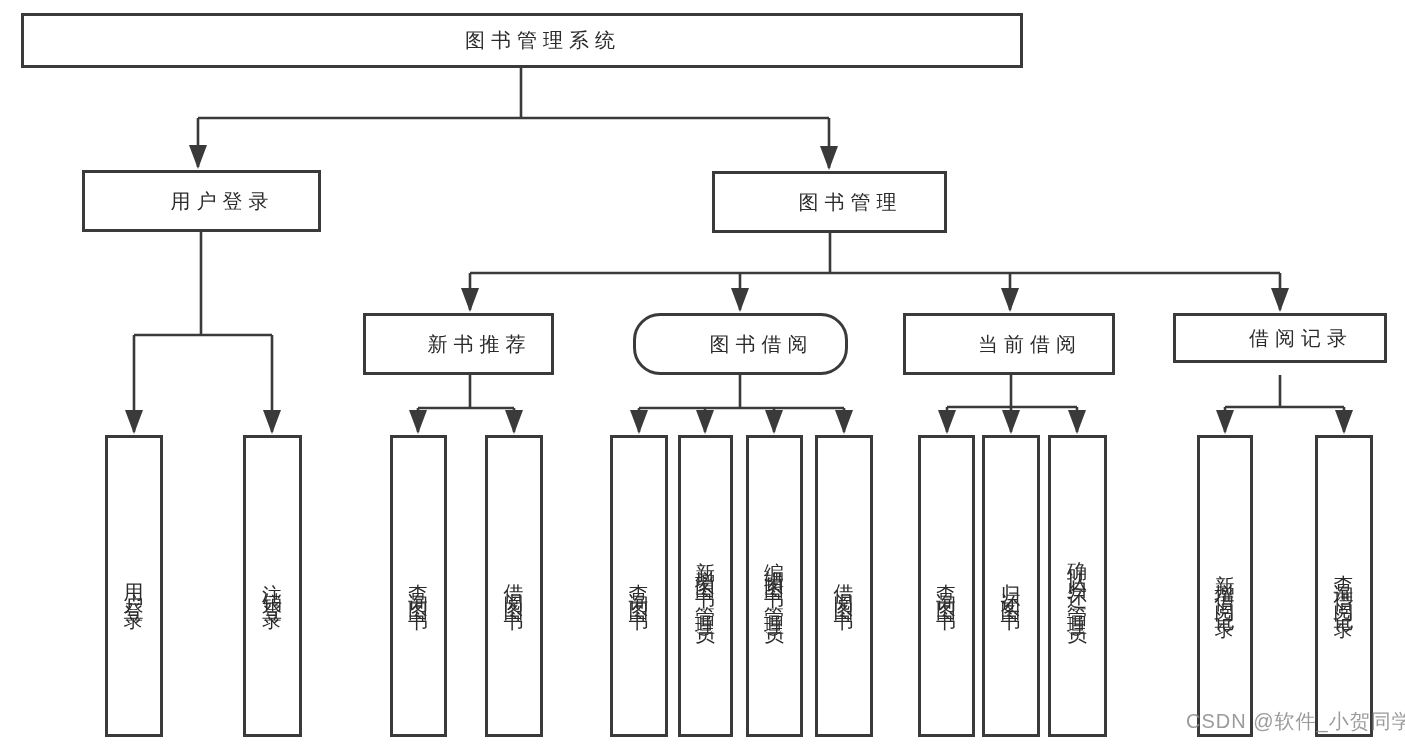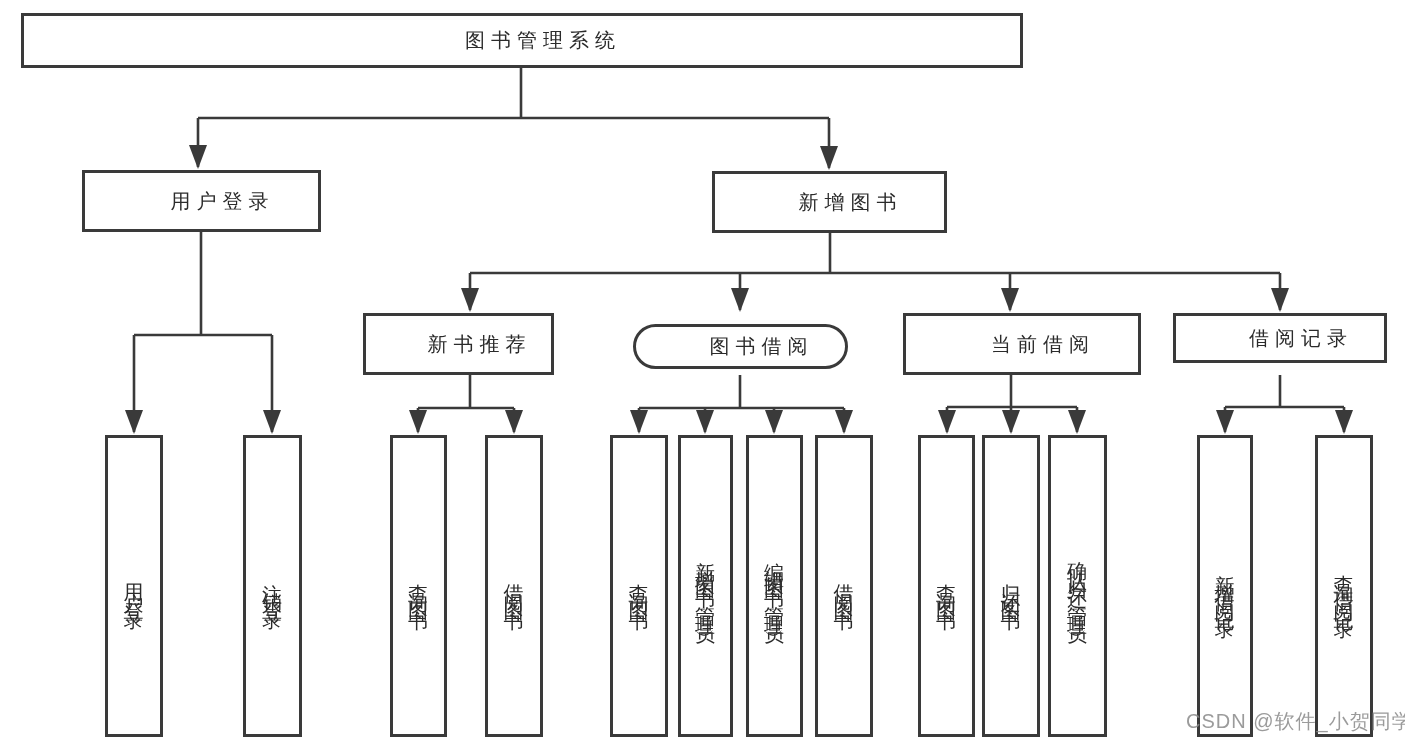--- a/index.html
+++ b/index.html
@@ -107,25 +107,25 @@
 
     <path class="edge" d="M1280,375 V407"></path>
     <path class="edge" d="M1225,407 H1344"></path>
     <path class="edge" d="M1225,407 V432" marker-end="url(#arrow)"></path>
     <path class="edge" d="M1344,407 V432" marker-end="url(#arrow)"></path>
   </svg>
 
   <div class="node hbox" style="left:21px; top:13px; width:1002px; height:55px;">图书管理系统</div>
 
   <div class="node hbox" style="left:82px; top:170px; width:239px; height:62px;">用户登录</div>
-  <div class="node hbox" style="left:712px; top:171px; width:235px; height:62px;">新增图书</div>
+  <div class="node hbox" style="left:712px; top:171px; width:235px; height:62px;">图书管理</div>
 
   <div class="node hbox" style="left:363px; top:313px; width:191px; height:62px;">新书推荐</div>
-  <div class="node hbox" style="left:633px; top:324px; width:215px; height:45px;border-radius:27px;">图书借阅</div>
-  <div class="node hbox" style="left:903px; top:313px; width:238px; height:62px;">当前借阅</div>
+  <div class="node hbox" style="left:633px; top:313px; width:215px; height:62px;border-radius:27px;">图书借阅</div>
+  <div class="node hbox" style="left:903px; top:313px; width:212px; height:62px;">当前借阅</div>
   <div class="node hbox" style="left:1173px; top:313px; width:214px; height:50px;">借阅记录</div>
 
   <div class="node vbox" style="left:105px; top:435px; width:58px; height:302px;">用户登录</div>
   <div class="node vbox" style="left:243px; top:435px; width:59px; height:302px;">注销登录</div>
 
   <div class="node vbox" style="left:390px; top:435px; width:57px; height:302px;">查询图书</div>
   <div class="node vbox" style="left:485px; top:435px; width:58px; height:302px;">借阅图书</div>
 
   <div class="node vbox" style="left:610px; top:435px; width:58px; height:302px;">查询图书</div>
   <div class="node vbox" style="left:678px; top:435px; width:55px; height:302px;">新增图书（管理员）</div>

